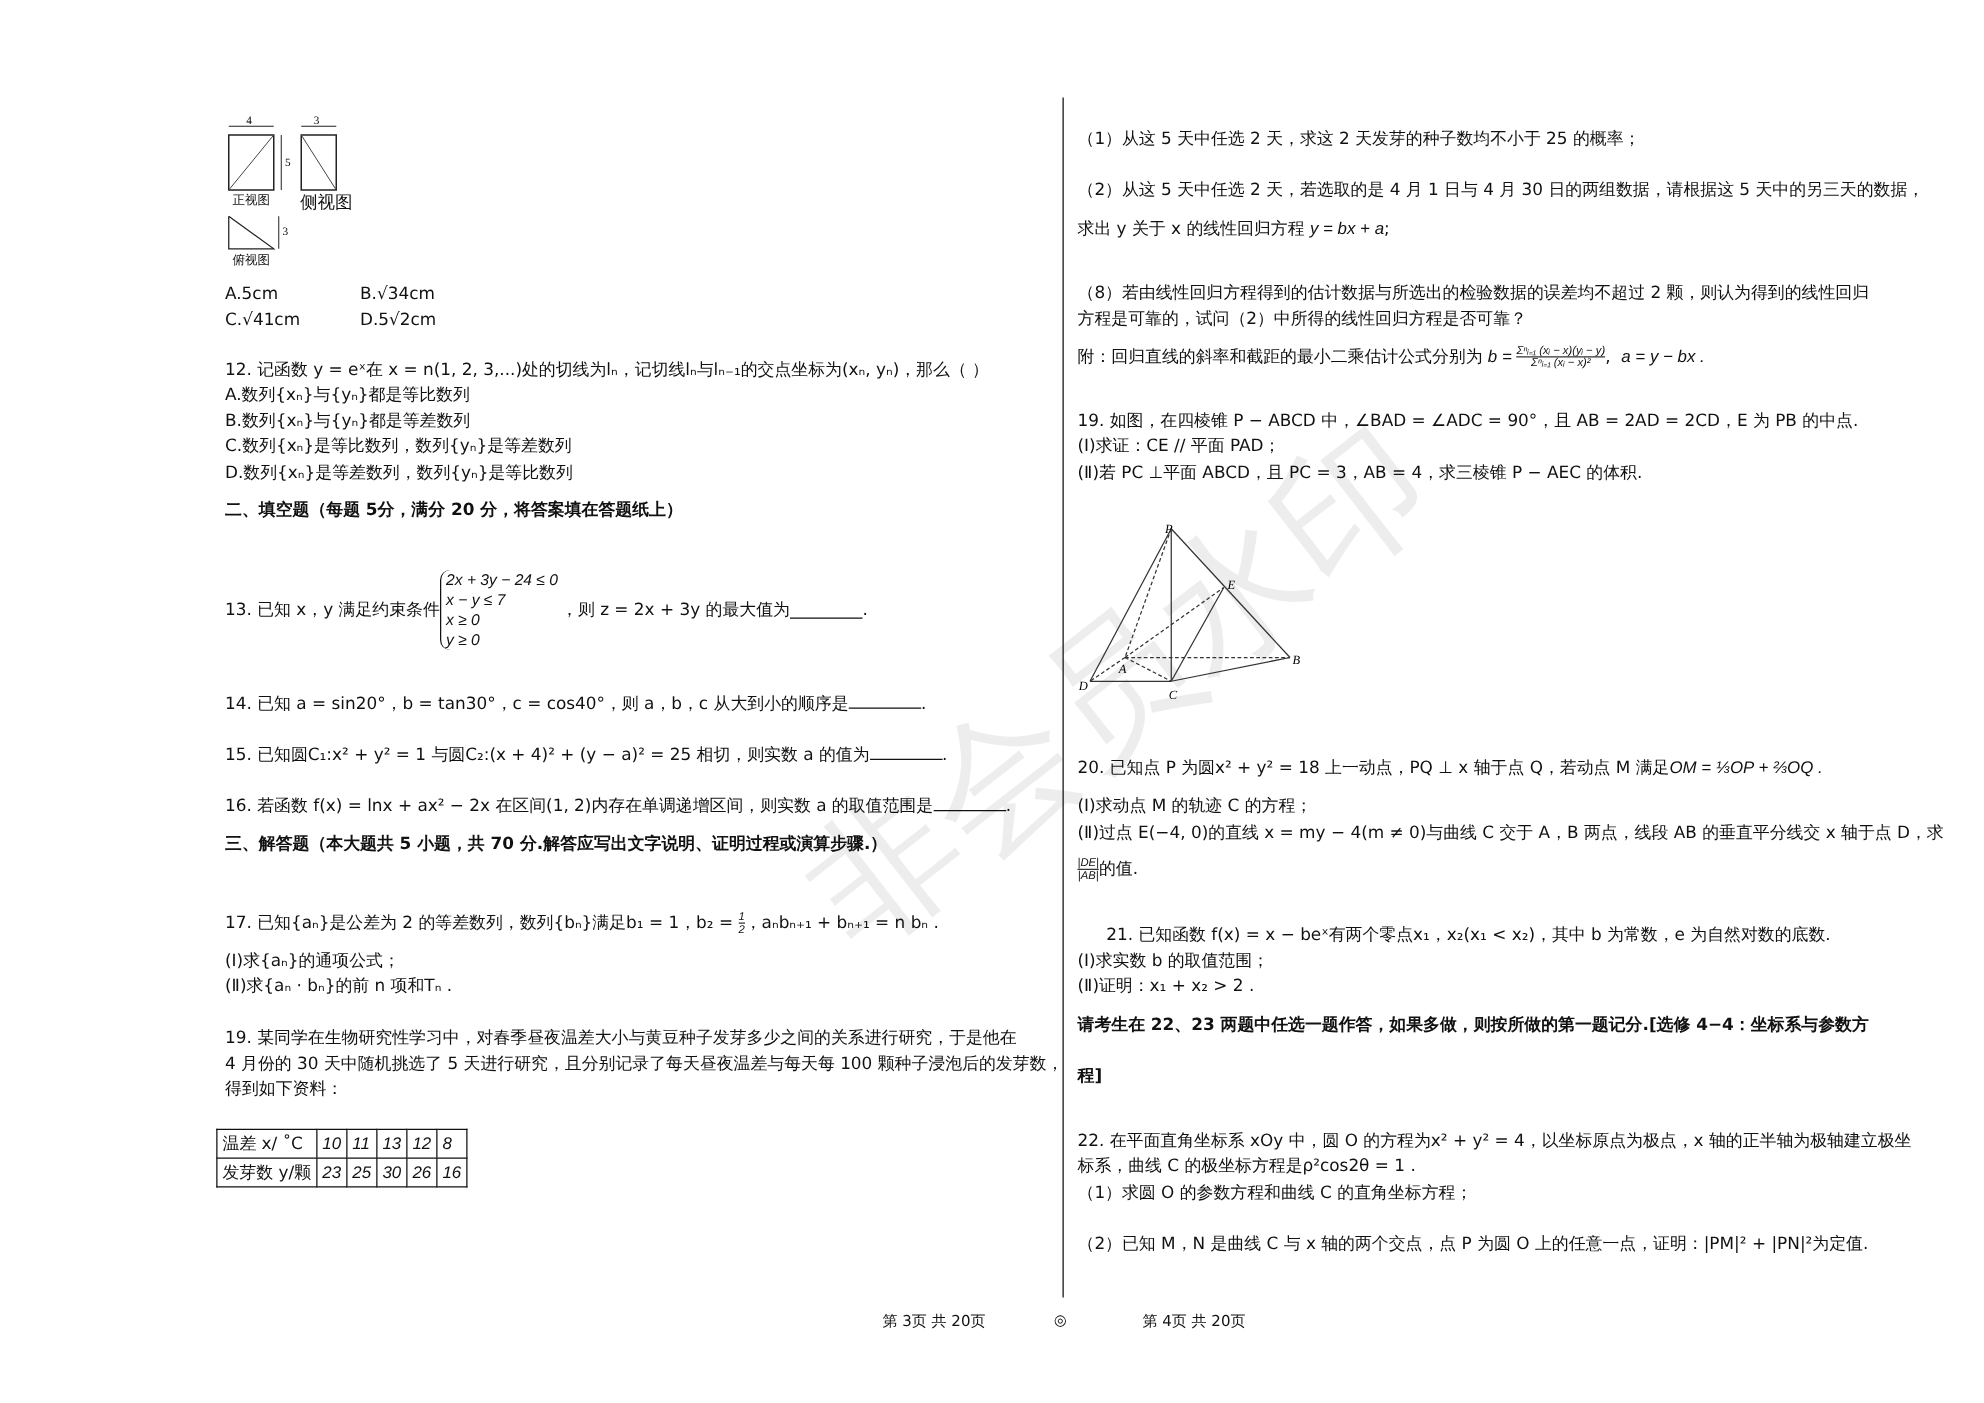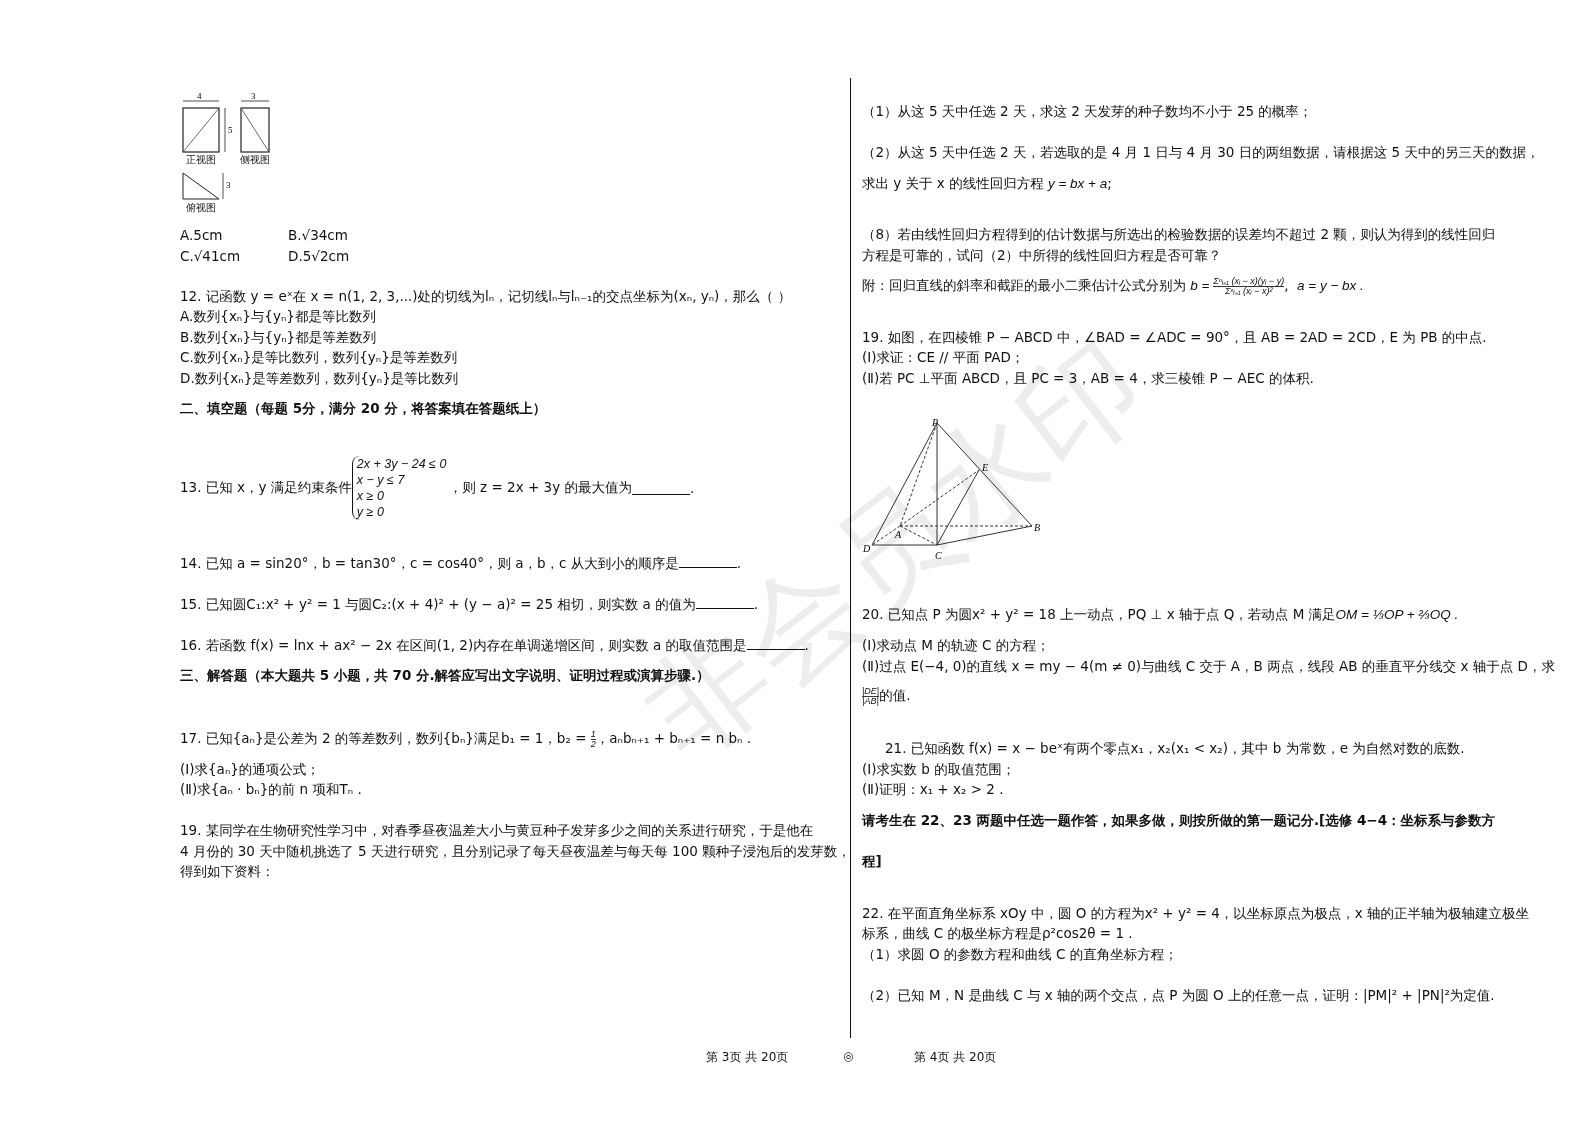--- a/index.html
+++ b/index.html
@@ -43,21 +43,21 @@
     <rect x="63" y="20" width="28" height="44" fill="none" stroke="#222" stroke-width="1.2"></rect>
     <line x1="63" y1="20" x2="91" y2="64" stroke="#444" stroke-width="0.8"></line>
     <line x1="63" y1="13" x2="91" y2="13" stroke="#222" stroke-width="0.8"></line>
     <text x="73" y="11" font-size="9" font-family="Liberation Serif, serif">3</text>
 
     <polyline points="5,85 5,111 41,111 5,85" fill="none" stroke="#222" stroke-width="1"></polyline>
     <line x1="45" y1="85" x2="45" y2="111" stroke="#222" stroke-width="0.8"></line>
     <text x="48" y="100" font-size="9" font-family="Liberation Serif, serif">3</text>
   </svg>
   <div class="abs" style="left:8px;top:65px;font-size:10px;">正视图</div>
-  <div class="abs" style="left:62px;top:65px;font-size:10px;">侧视图</div>
+  <div class="abs" style="left:62px;top:65px;font-size:14px;">侧视图</div>
   <div class="abs" style="left:8px;top:113px;font-size:10px;">俯视图</div>
 </div>
 
 <div class="line" style="left:180px;top:226px;">A.5cm</div>
 <div class="line" style="left:288px;top:226px;">B.√34cm</div>
 <div class="line" style="left:180px;top:247px;">C.√41cm</div>
 <div class="line" style="left:288px;top:247px;">D.5√2cm</div>
 
 <div class="line" style="left:180px;top:287px;">12.   记函数 y = eˣ在 x = n(1, 2, 3,...)处的切线为lₙ，记切线lₙ与lₙ₋₁的交点坐标为(xₙ, yₙ)，那么（  ）</div>
 <div class="line" style="left:180px;top:307px;">A.数列{xₙ}与{yₙ}都是等比数列</div>
@@ -97,20 +97,36 @@
 </div>
 <div class="line" style="left:180px;top:760px;">(Ⅰ)求{aₙ}的通项公式；</div>
 <div class="line" style="left:180px;top:780px;">(Ⅱ)求{aₙ · bₙ}的前 n 项和Tₙ .</div>
 
 <div class="line" style="left:180px;top:821px;">19. 某同学在生物研究性学习中，对春季昼夜温差大小与黄豆种子发芽多少之间的关系进行研究，于是他在</div>
 <div class="line" style="left:180px;top:842px;">4 月份的 30 天中随机挑选了 5 天进行研究，且分别记录了每天昼夜温差与每天每 100 颗种子浸泡后的发芽数，</div>
 <div class="line" style="left:180px;top:862px;">得到如下资料：</div>
 
 <table class="data">
   <tbody>
+  <tr>
+    <td>温差 x/  ˚C</td>
+    <td class="m">10</td>
+    <td class="m">11</td>
+    <td class="m">13</td>
+    <td class="m">12</td>
+    <td class="m">8</td>
+  </tr>
+  <tr>
+    <td>发芽数 y/颗</td>
+    <td class="m">23</td>
+    <td class="m">25</td>
+    <td class="m">30</td>
+    <td class="m">26</td>
+    <td class="m">16</td>
+  </tr>
 </tbody>
   </table>
 
 <div class="footer" style="left:706px;">第 3页  共 20页</div>
 <div class="footer" style="left:843px;">◎</div>
 <div class="footer" style="left:914px;">第 4页  共 20页</div>
 
 <div class="line" style="left:862px;top:102px;">（1）从这 5 天中任选 2 天，求这 2 天发芽的种子数均不小于 25 的概率；</div>
 <div class="line" style="left:862px;top:143px;">（2）从这 5 天中任选 2 天，若选取的是 4 月 1 日与 4 月 30 日的两组数据，请根据这 5 天中的另三天的数据，</div>
 <div class="line" style="left:862px;top:174px;">

